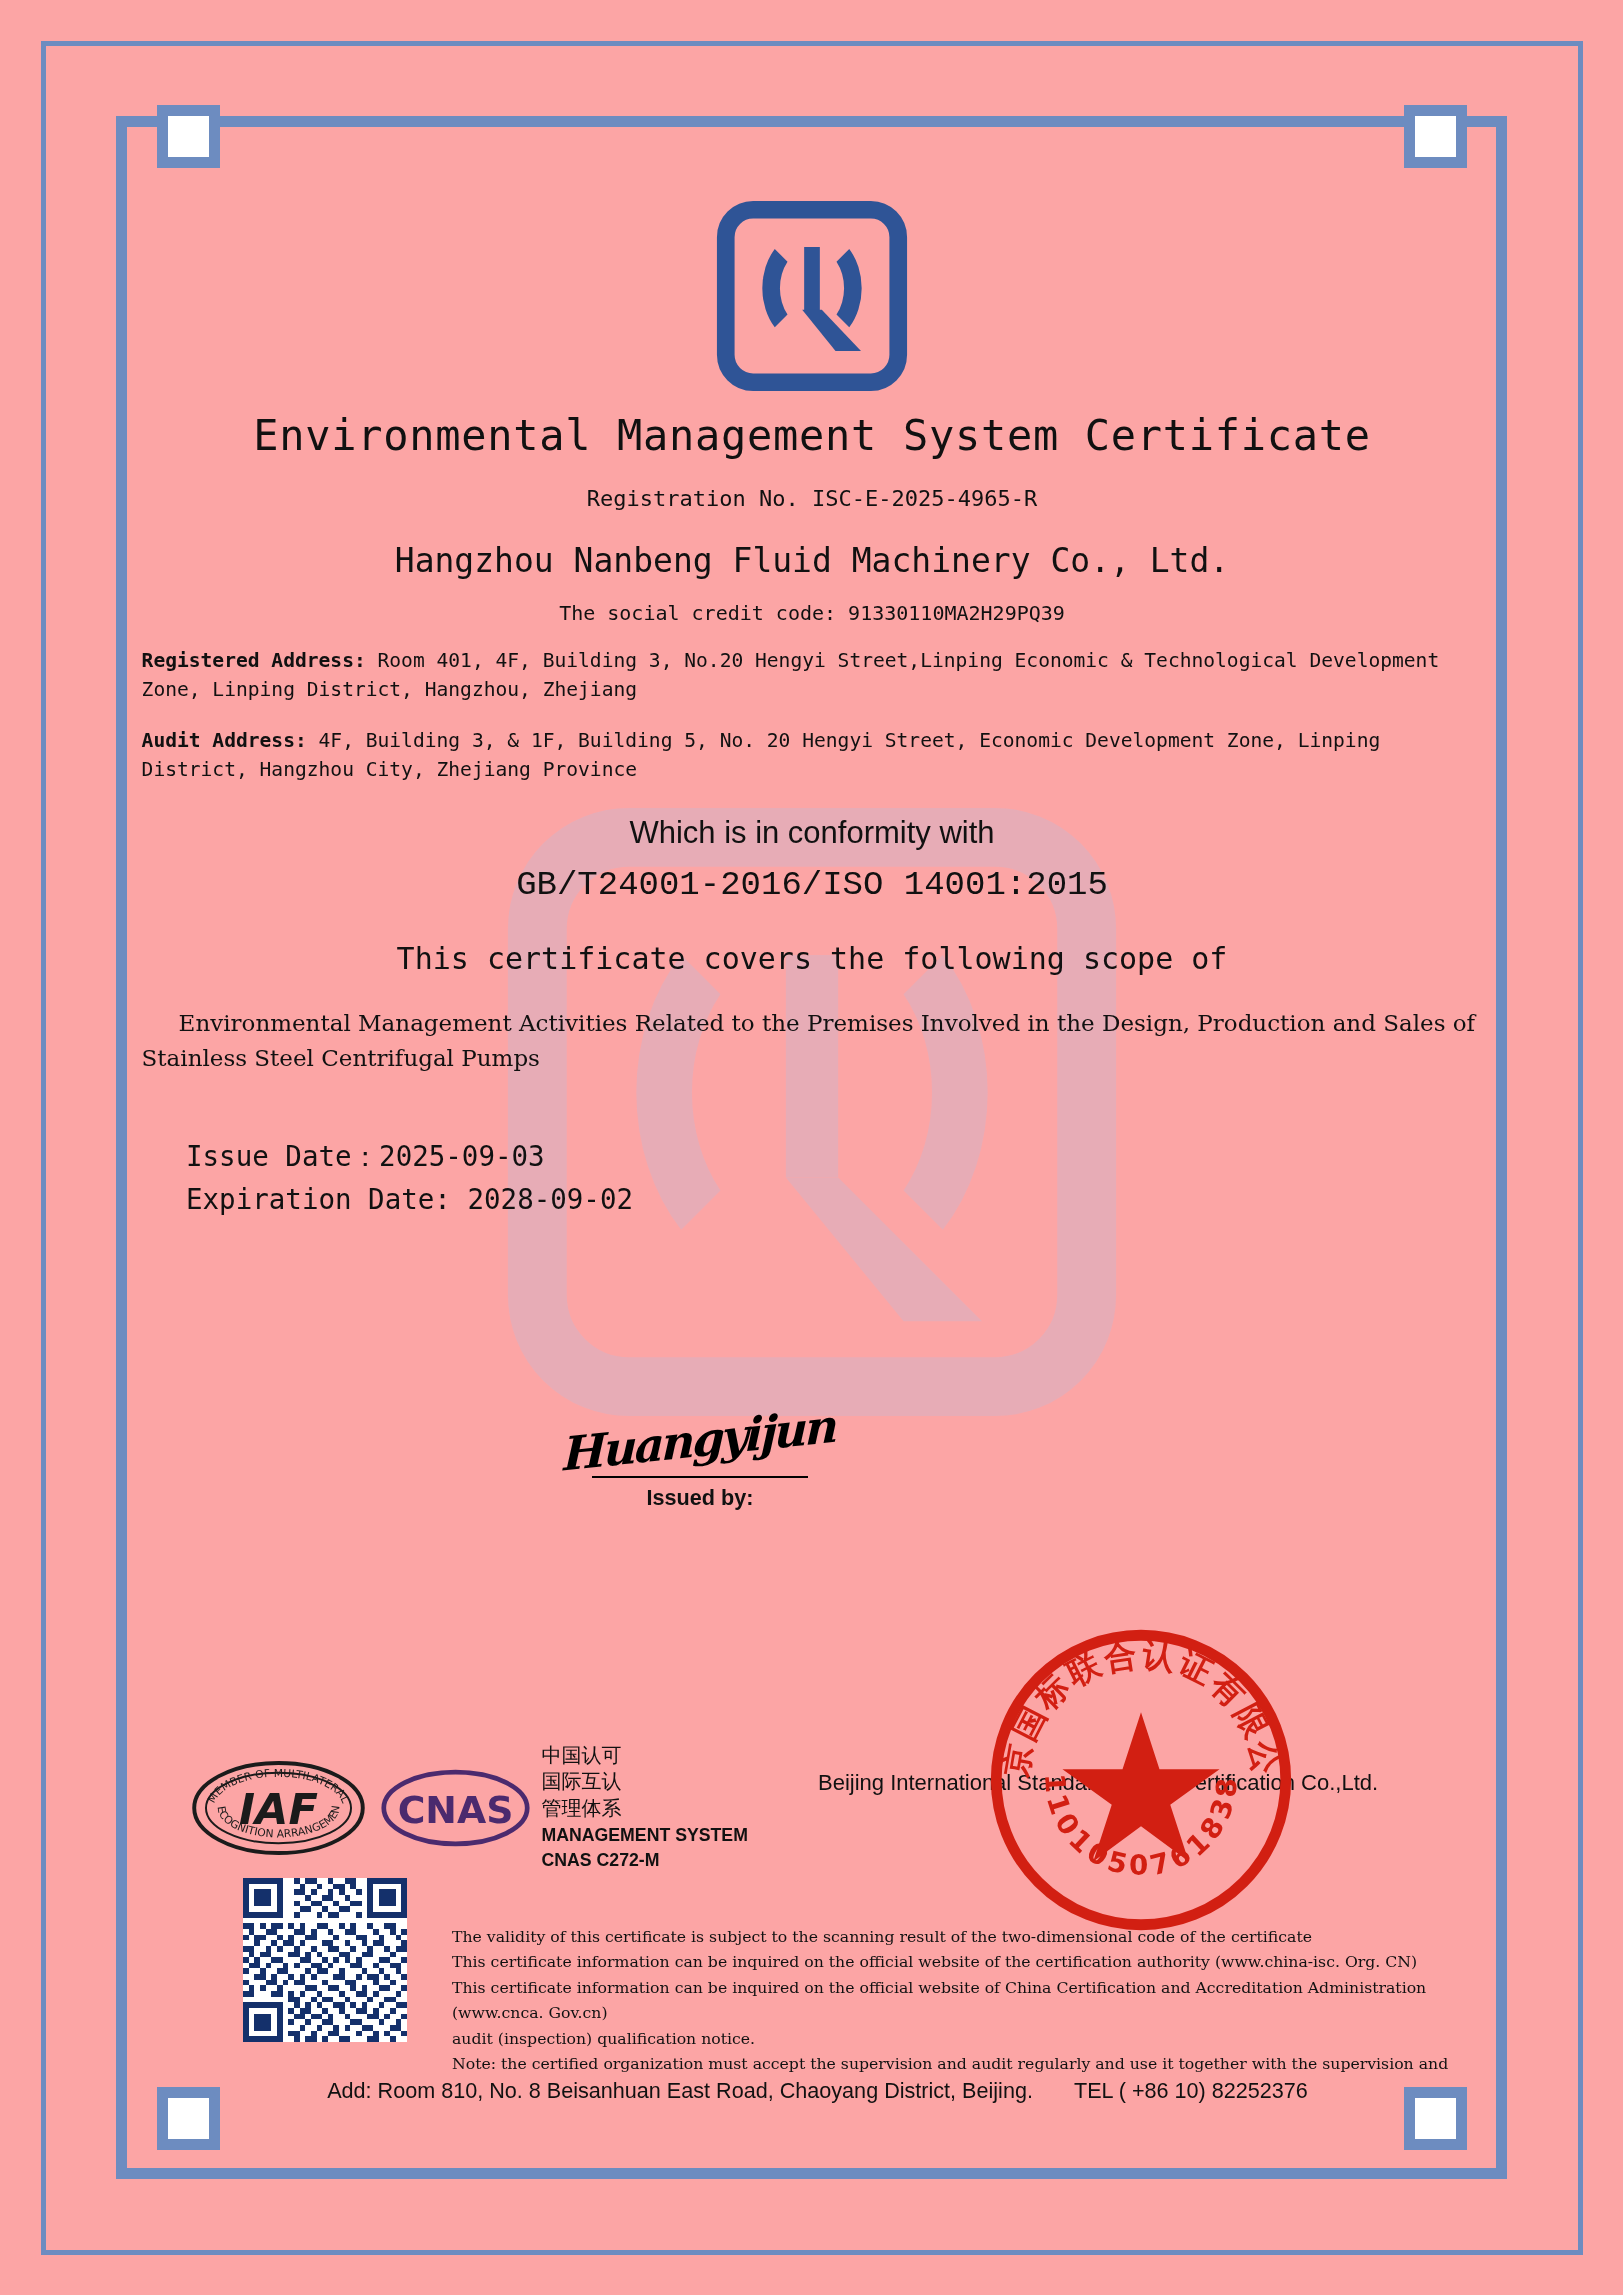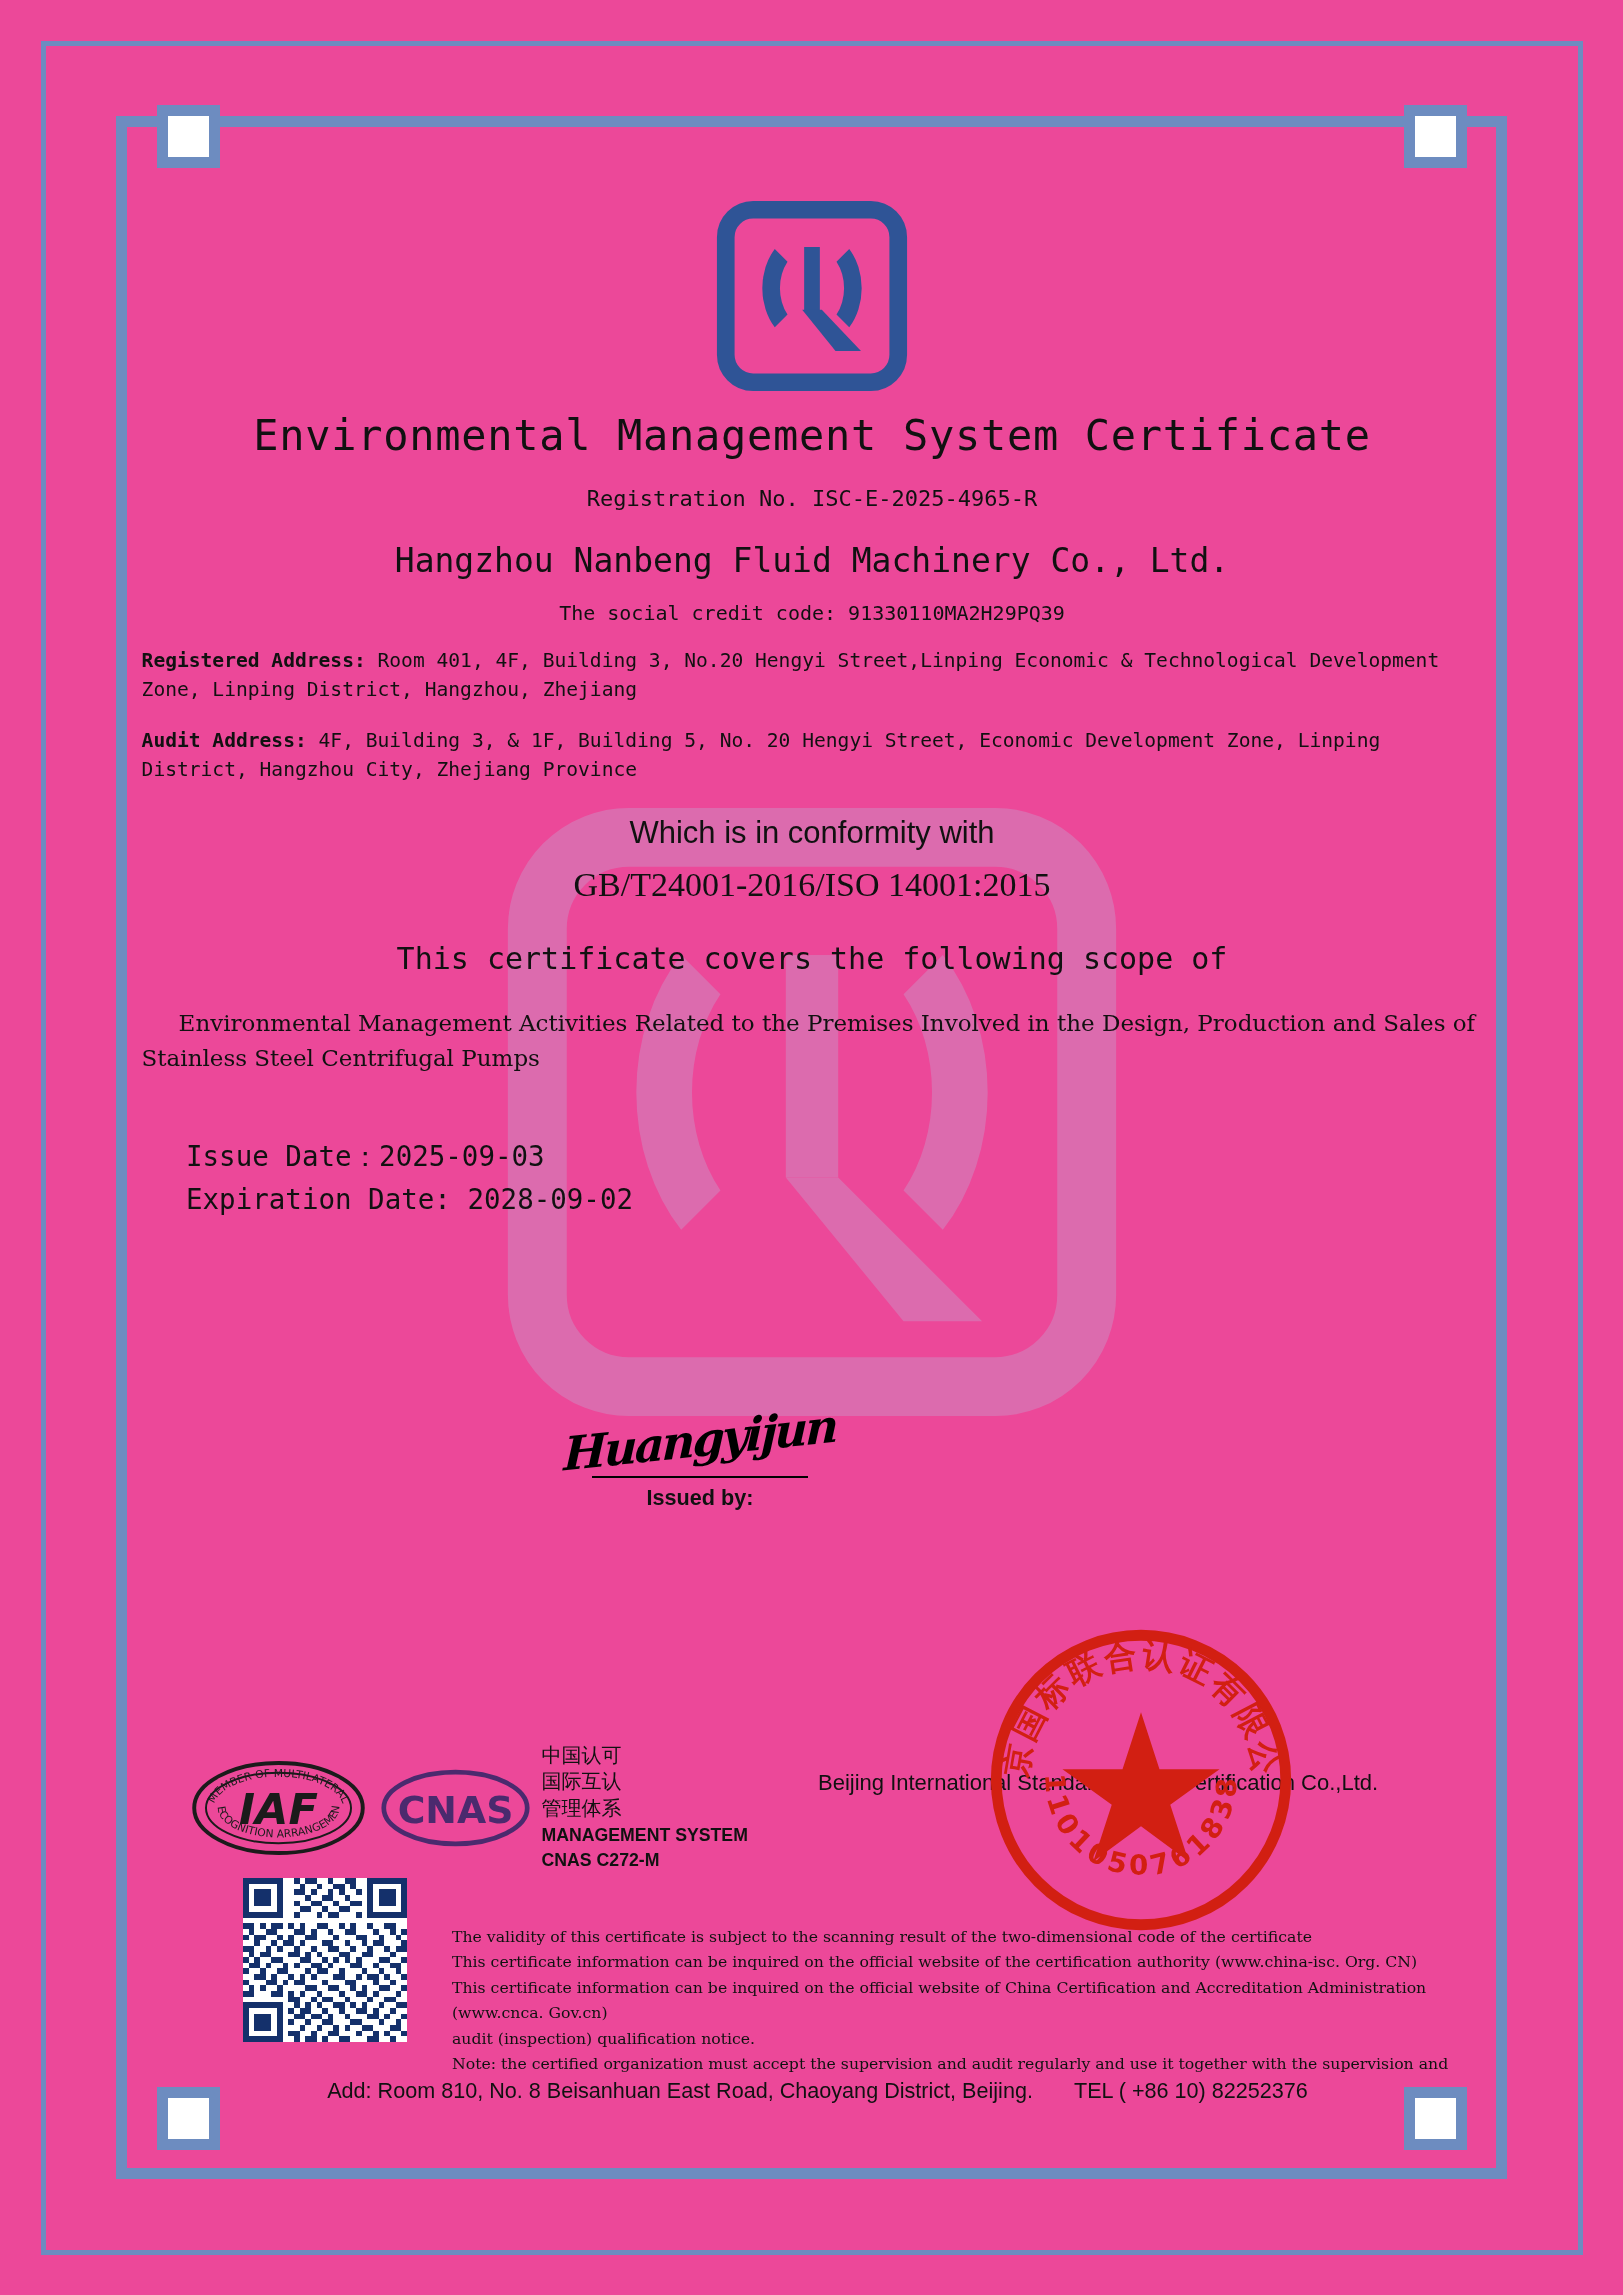--- a/index.html
+++ b/index.html
@@ -7,21 +7,21 @@
     padding: 0;
     background: #ffffff;
   }
   body {
     font-family: "Liberation Sans", sans-serif;
   }
   .page {
     position: relative;
     width: 1623px;
     height: 2295px;
-    background: #ec4899;
+    background: #fca5a5;
     overflow: hidden;
   }
 
   
   .outer-frame {
     position: absolute;
     left: 41px;
     top: 41px;
     width: 1542px;
     height: 2214px;
@@ -134,21 +134,21 @@
 
   .conformity {
     text-align: center;
     font-family: Liberation Sans, sans-serif;
     font-size: 31px;
     color: #111111;
     margin-top: 30px;
   }
   .standard {
     text-align: center;
-    font-family: Liberation Serif, serif;
+    font-family: Liberation Mono, monospace;
     font-size: 34px;
     color: #111111;
     margin-top: 15.7px;
   }
   .scope-head {
     text-align: center;
     font-family: "DejaVu Sans Mono", monospace;
     font-size: 30px;
     color: #111111;
     margin-top: 37px;

